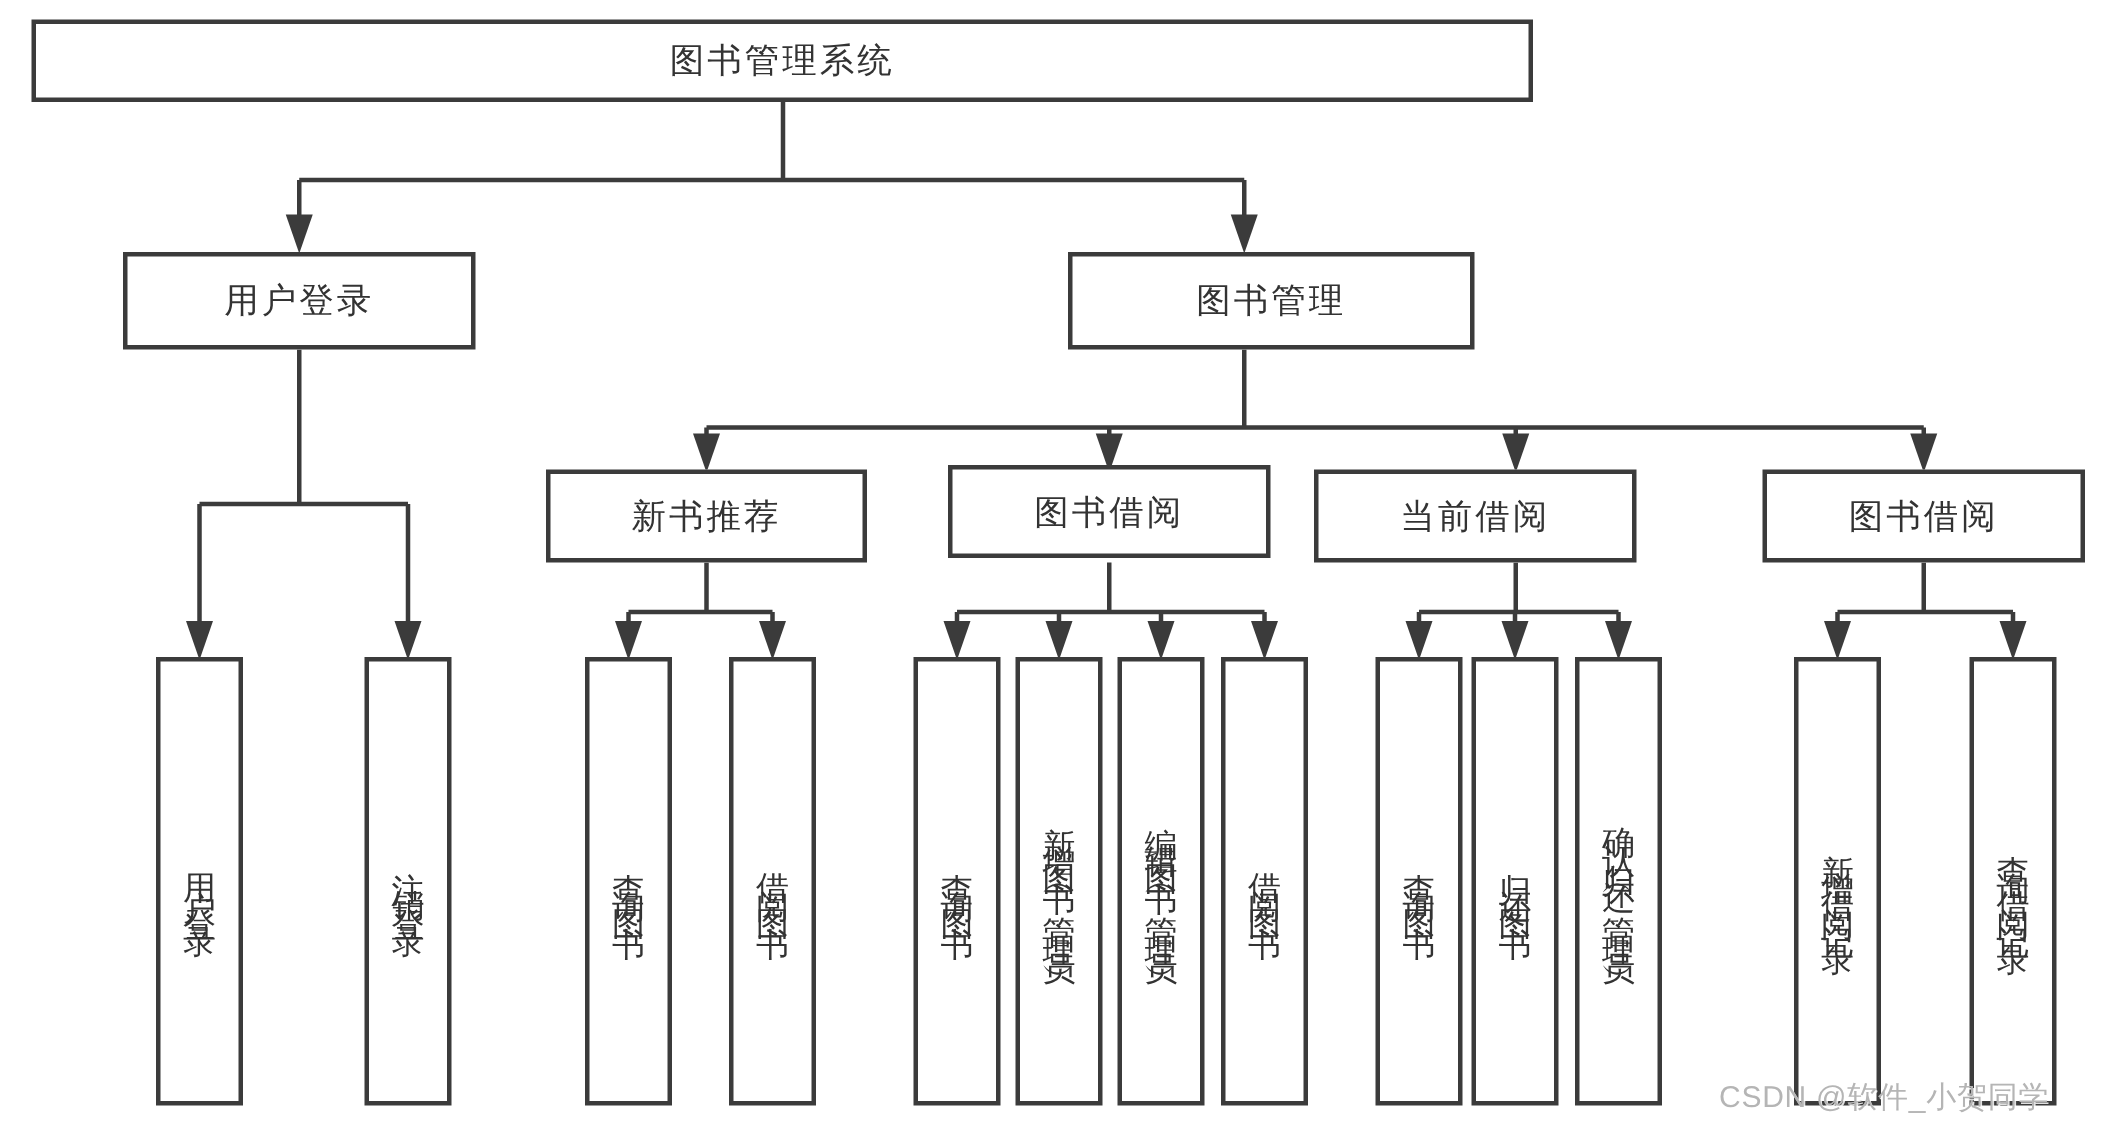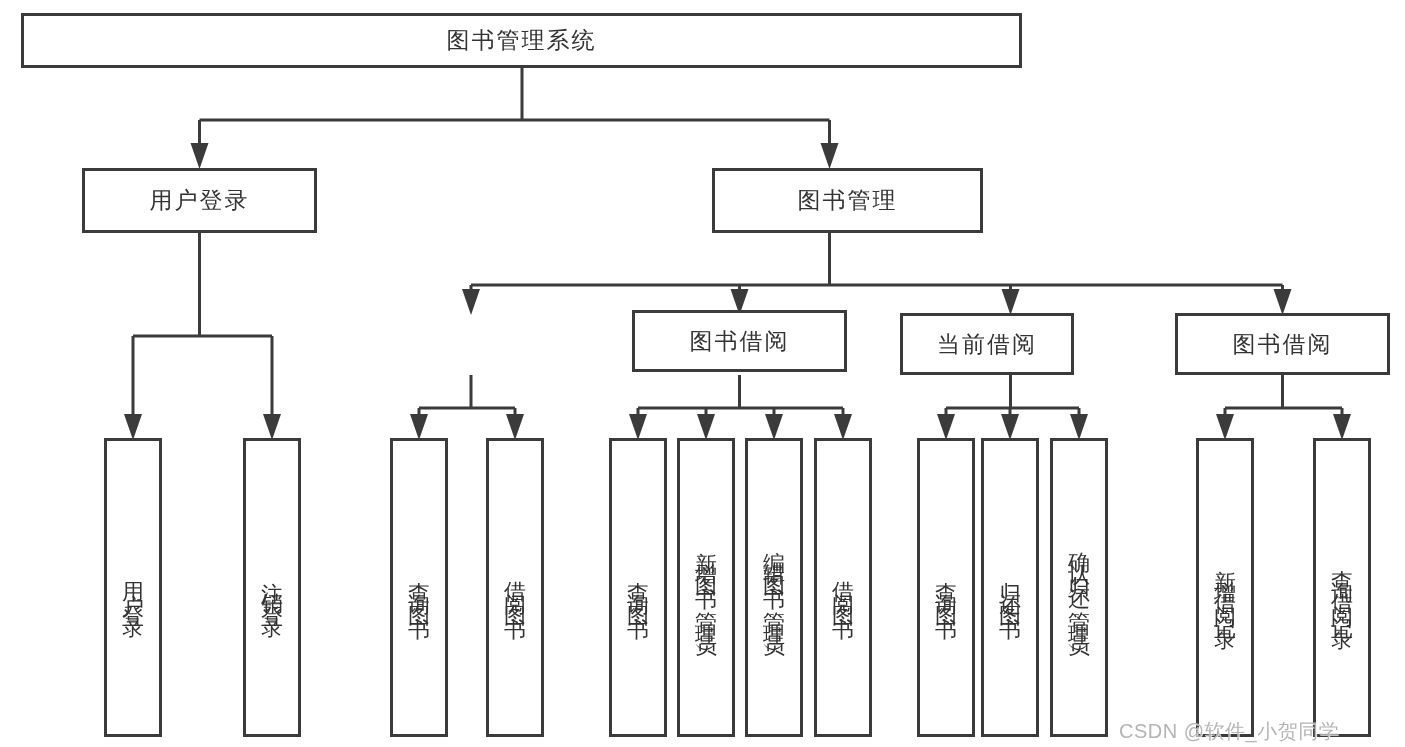--- a/index.html
+++ b/index.html
@@ -36,21 +36,21 @@
     top:438px;width:58px;height:299px;
     writing-mode:vertical-rl;
     text-orientation:mixed;
     font-size:22px;
     letter-spacing:12px;
     line-height:52px;
     text-align:center;
   }
   .watermark{
     position:absolute;
-    left:1119px;top:718px;
+    left:1146px;top:718px;
     font-size:20px;
     letter-spacing:0.5px;
     color:var(--wm);
     text-shadow:1px 1px 0 rgba(255,255,255,0.85);
     z-index:5;
     white-space:nowrap;
   }
 </style>
 </head>
 <body>
@@ -91,22 +91,23 @@
     <path d="M1282.5 375 V408 M1225 408 H1342 M1225 408 V418 M1342 408 V418"></path>
     <polygon points="1216,414 1234,414 1225,440"></polygon>
     <polygon points="1333,414 1351,414 1342,440"></polygon>
   </svg>
 
   <div class="box root-box" style="left:21px;top:13px;width:1001px;height:55px">图书管理系统</div>
 
   <div class="box l2-box" style="left:82px;top:168px;width:235px;height:65px">用户登录</div>
   <div class="box l2-box" style="left:712px;top:168px;width:271px;height:65px">图书管理</div>
 
+  <div class="box l3-box" style="left:364px;top:313px;width:214px;height:62px">新书推荐</div>
   <div class="box l3-box" style="left:632px;top:310px;width:215px;height:62px">图书借阅</div>
-  <div class="box l3-box" style="left:900px;top:313px;width:174px;height:62px">当前借阅</div>
+  <div class="box l3-box" style="left:876px;top:313px;width:215px;height:62px">当前借阅</div>
   <div class="box l3-box" style="left:1175px;top:313px;width:215px;height:62px">图书借阅</div>
 
   <div class="box leaf" style="left:104px">用户登录</div>
   <div class="box leaf" style="left:243px">注销登录</div>
 
   <div class="box leaf" style="left:390px">查询图书</div>
   <div class="box leaf" style="left:486px">借阅图书</div>
 
   <div class="box leaf" style="left:609px">查询图书</div>
   <div class="box leaf" style="left:677px">新增图书（管理员）</div>

